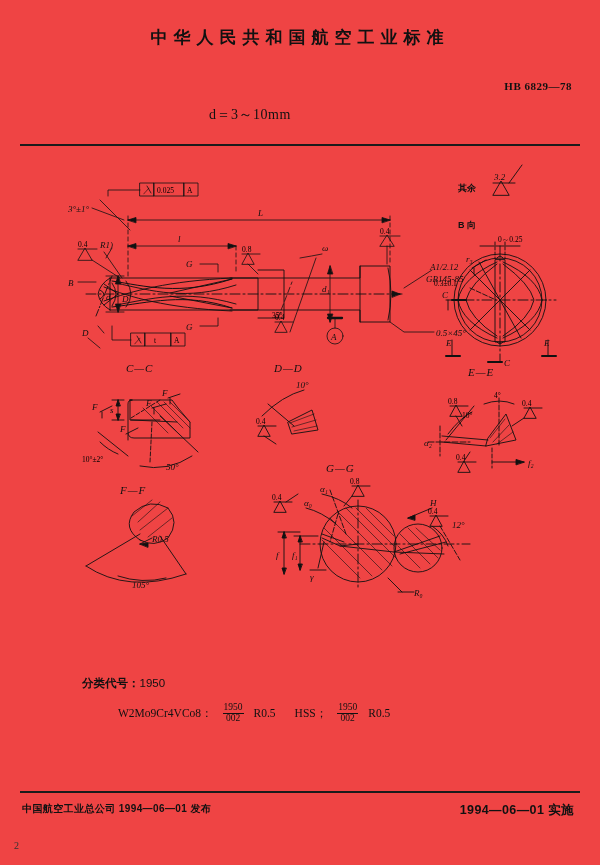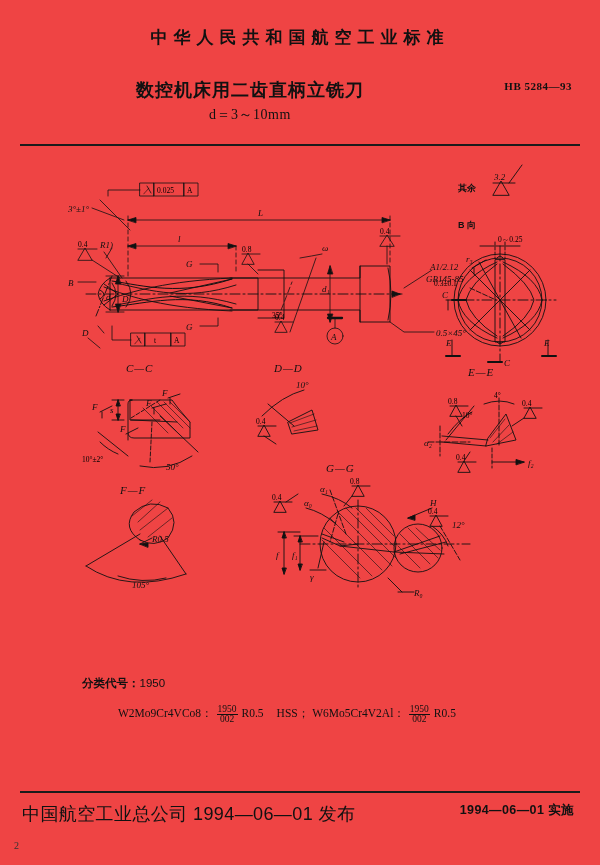--- a/index.html
+++ b/index.html
@@ -89,22 +89,22 @@
     height: 0;
     border-top: 2px solid #1b1b1b;
   }
 
   
   .footer-left {
     position: absolute;
     top: 802px;
     left: 22px;
     font-family: "Liberation Sans", "DejaVu Sans", sans-serif;
-    font-weight: normal;
-    font-size: 18px;
+    font-weight: bold;
+    font-size: 10px;
     letter-spacing: 0.4px;
   }
   .footer-right {
     position: absolute;
     top: 802px;
     right: 26px;
     font-family: "Liberation Sans", "DejaVu Sans", sans-serif;
     font-weight: bold;
     font-size: 12.5px;
     letter-spacing: 0.4px;
@@ -130,22 +130,22 @@
   }
   .class-line { white-space: nowrap; }
   .class-line b { font-weight: bold; margin-left: 16px; }
   .mark-example {
     margin-top: 7px;
     margin-left: 52px;
     font-family: "Liberation Serif", serif;
     font-size: 11.5px;
     white-space: nowrap;
     display: flex;
-    align-items: flex-end;
-    gap: 3px;
+    align-items: center;
+    gap: 9px;
   }
   .frac {
     display: inline-flex;
     flex-direction: column;
     align-items: center;
     line-height: 1.02;
     font-size: 9.5px;
     vertical-align: middle;
     margin: 0 1px;
   }
@@ -184,25 +184,24 @@
     letter-spacing: 1px;
   }
 </style>
 </head>
 <body>
 
 <div class="page">
 
   <div class="national-header">中华人民共和国航空工业标准</div>
 
-  <div class="doc-title">数控机床用二齿直柄立铣刀</div>
 
   <div class="doc-subtitle">d＝3～10mm</div>
 
-  <div class="std-number">HB 5284—93</div>
+  <div class="std-number">HB 6829—78</div>
 
   <div class="rule-top"></div>
 
   <div class="drawing">
   <svg width="600" height="510" viewBox="0 0 600 510" xmlns="http://www.w3.org/2000/svg">
     <g stroke="#111" fill="none" stroke-width="0.9" stroke-linecap="round" stroke-linejoin="round">
 
       <g>
         <path d="M493 45 L501 31 L509 45 Z"></path>
         <path d="M493 33 L515 33"></path>
@@ -646,21 +645,20 @@
       <b>分类代号：</b><span>1950</span>
     </div>
     <div class="mark-example">
       <span>W2Mo9Cr4VCo8：</span>
       <span class="frac">
         <span class="num">1950</span>
         <span class="den">002</span>
       </span>
       <span>R0.5</span>
       <span style="padding-left:10px">HSS；</span>
-      <span>W6Mo5Cr4V2Al：</span>
       <span class="frac">
         <span class="num">1950</span>
         <span class="den">002</span>
       </span>
       <span>R0.5</span>
     </div>
   </div>
 
   <div class="rule-bottom"></div>
 

